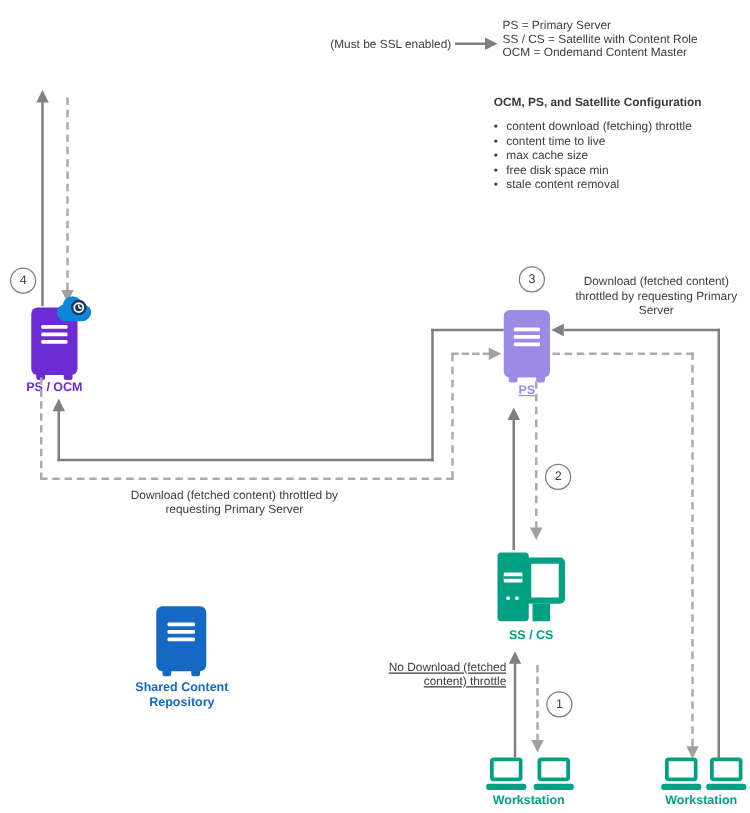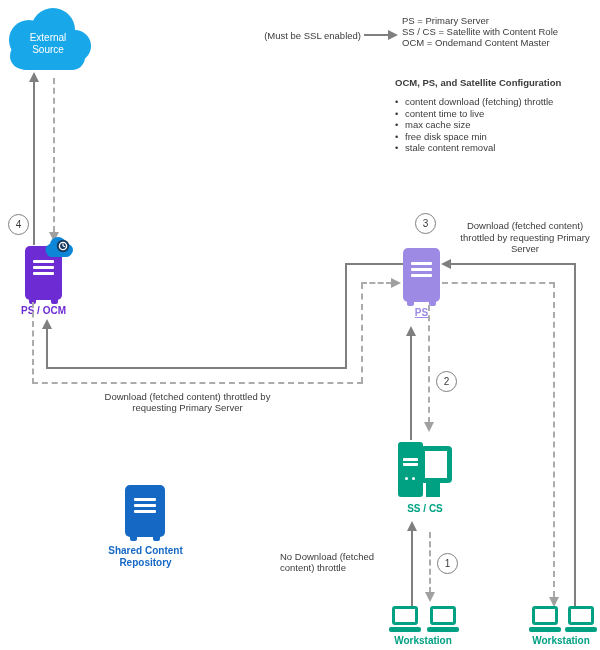--- a/index.html
+++ b/index.html
@@ -39,32 +39,20 @@
   .laptop .base{position:absolute;left:0;top:21px;width:32px;height:5px;background:#00a183;border-radius:2px;}
   
   .bullets div{position:relative;padding-left:10px;font-size:9.5px;line-height:11.5px;}
   .bullets div::before{content:"\2022";position:absolute;left:0;top:0;}
 </style>
 </head>
 <body>
 
 <div id="canvas">
 
-  <div class="abs" style="left:3px;top:6px;width:90px;height:66px;">
-    <svg width="90" height="66" viewBox="0 0 90 66">
-      <circle cx="26" cy="34" r="20" fill="#18a7e8"></circle>
-      <circle cx="50" cy="24" r="22" fill="#18a7e8"></circle>
-      <circle cx="72" cy="40" r="16" fill="#18a7e8"></circle>
-      <circle cx="20" cy="50" r="13" fill="#18a7e8"></circle>
-      <rect x="10" y="36" width="72" height="28" rx="13" fill="#18a7e8"></rect>
-    </svg>
-    <div class="abs" style="left:0;top:26px;width:90px;text-align:center;color:#fff;font-size:10px;line-height:11.5px;">
-      <span style="display:inline-block;width:58px;">External Source</span>
-    </div>
-  </div>
 
   <div class="arr a-up" style="left:29px;top:72px;"></div>
   <div class="sv" style="left:33px;top:81px;height:164px;"></div>
   <div class="dv" style="left:53px;top:78px;height:154px;"></div>
   <div class="arr a-down dashc" style="left:49px;top:232px;"></div>
 
 
   <div class="step" style="left:8px;top:214px;">4</div>
 
   <div class="server purple" style="left:25px;top:246px;width:37px;height:54px;">
@@ -154,21 +142,21 @@
       <div class="abs" style="left:14px;top:35px;width:3px;height:3px;background:#fff;border-radius:50%;"></div>
     </div>
   </div>
   <div class="abs lbl" style="left:395px;top:503px;width:60px;color:#00a183;">SS / CS</div>
 
   <div class="arr a-up" style="left:407px;top:521px;"></div>
   <div class="sv" style="left:411px;top:530px;height:76px;"></div>
   <div class="dv" style="left:429px;top:532px;height:61px;"></div>
   <div class="arr a-down dashc" style="left:425px;top:592px;"></div>
   <div class="step" style="left:437px;top:553px;">1</div>
-  <div class="abs txt" style="left:280px;top:551px;width:125px;text-align:left;">No Download (fetched content) throttle</div>
+  <div class="abs txt" style="left:280px;top:529px;width:125px;text-align:right;text-decoration:underline;">No Download (fetched content) throttle</div>
 
   <div class="server blue" style="left:125px;top:485px;width:40px;height:52px;">
     <div class="bar" style="top:13px;width:22px;left:9px;"></div>
     <div class="bar" style="top:19px;width:22px;left:9px;"></div>
     <div class="bar" style="top:25px;width:22px;left:9px;"></div>
     <div class="foot" style="left:5px;"></div>
     <div class="foot" style="right:5px;"></div>
   </div>
   <div class="abs lbl" style="left:88px;top:545px;width:115px;color:#1568c4;line-height:11.5px;">Shared Content Repository</div>
 

